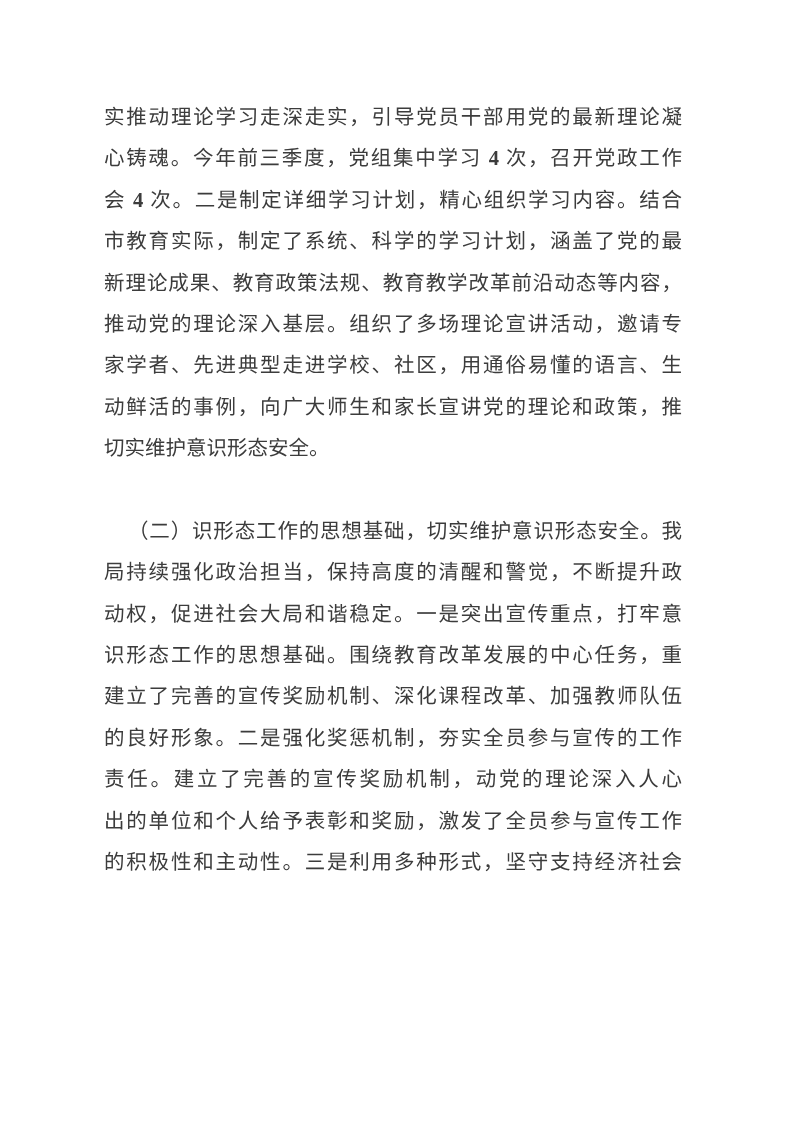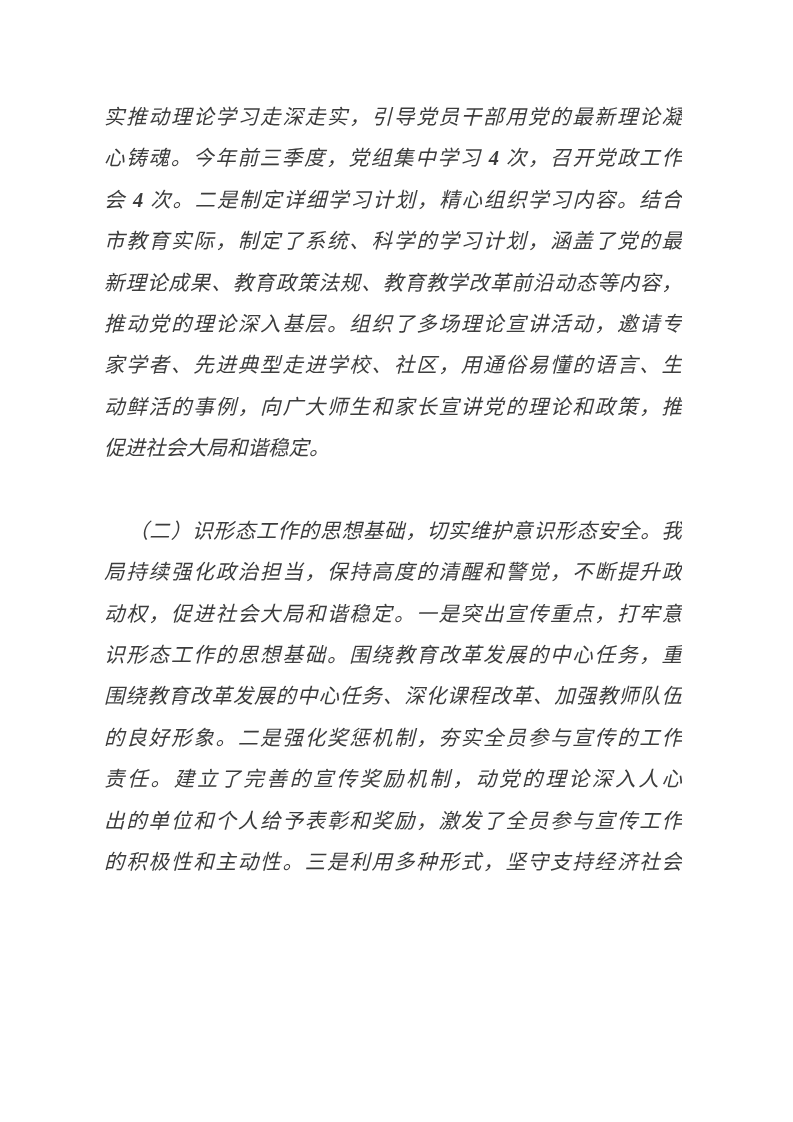--- a/index.html
+++ b/index.html
@@ -8,21 +8,20 @@
     padding: 0;
     background: #ffffff;
   }
   .page {
     position: relative;
     width: 793px;
     height: 1122px;
     background: #ffffff;
     overflow: hidden;
     font-family: "Liberation Serif", serif;
-    font-style: italic;
   }
   .textblock {
     position: absolute;
     left: 104px;
     top: 97px;
     width: 578px;
   }
   .para {
     margin: 0;
     padding: 0;
@@ -58,29 +57,29 @@
 
     <div class="para">
       <div class="line">实推动理论学习走深走实，引导党员干部用党的最新理论凝</div>
       <div class="line">心铸魂。今年前三季度，党组集中学习 <span class="digit">4</span> 次，召开党政工作</div>
       <div class="line">会 <span class="digit">4</span> 次。二是制定详细学习计划，精心组织学习内容。结合</div>
       <div class="line">市教育实际，制定了系统、科学的学习计划，涵盖了党的最</div>
       <div class="line">新理论成果、教育政策法规、教育教学改革前沿动态等内容，</div>
       <div class="line">推动党的理论深入基层。组织了多场理论宣讲活动，邀请专</div>
       <div class="line">家学者、先进典型走进学校、社区，用通俗易懂的语言、生</div>
       <div class="line">动鲜活的事例，向广大师生和家长宣讲党的理论和政策，推</div>
-      <div class="line last-left">促进社会大局和谐稳定。</div>
+      <div class="line last-left">切实维护意识形态安全。</div>
     </div>
 
     <div class="para para-gap">
       <div class="line indent-1">（二）识形态工作的思想基础，切实维护意识形态安全。我</div>
       <div class="line">局持续强化政治担当，保持高度的清醒和警觉，不断提升政</div>
       <div class="line">动权，促进社会大局和谐稳定。一是突出宣传重点，打牢意</div>
       <div class="line">识形态工作的思想基础。围绕教育改革发展的中心任务，重</div>
-      <div class="line">围绕教育改革发展的中心任务、深化课程改革、加强教师队伍</div>
+      <div class="line">建立了完善的宣传奖励机制、深化课程改革、加强教师队伍</div>
       <div class="line">的良好形象。二是强化奖惩机制，夯实全员参与宣传的工作</div>
       <div class="line">责任。建立了完善的宣传奖励机制，动党的理论深入人心</div>
       <div class="line">出的单位和个人给予表彰和奖励，激发了全员参与宣传工作</div>
       <div class="line">的积极性和主动性。三是利用多种形式，坚守支持经济社会</div>
     </div>
 
   </div>
 </div>
 
 </body></html>

